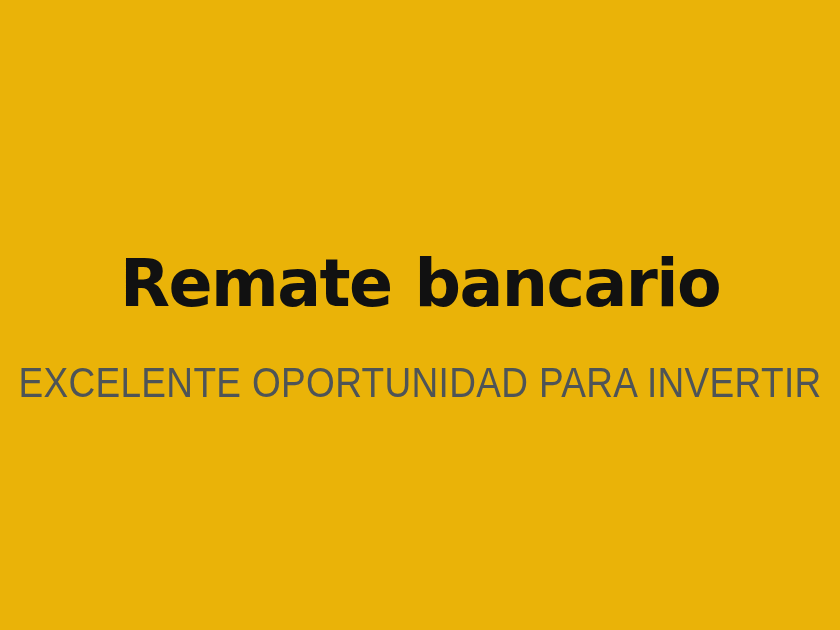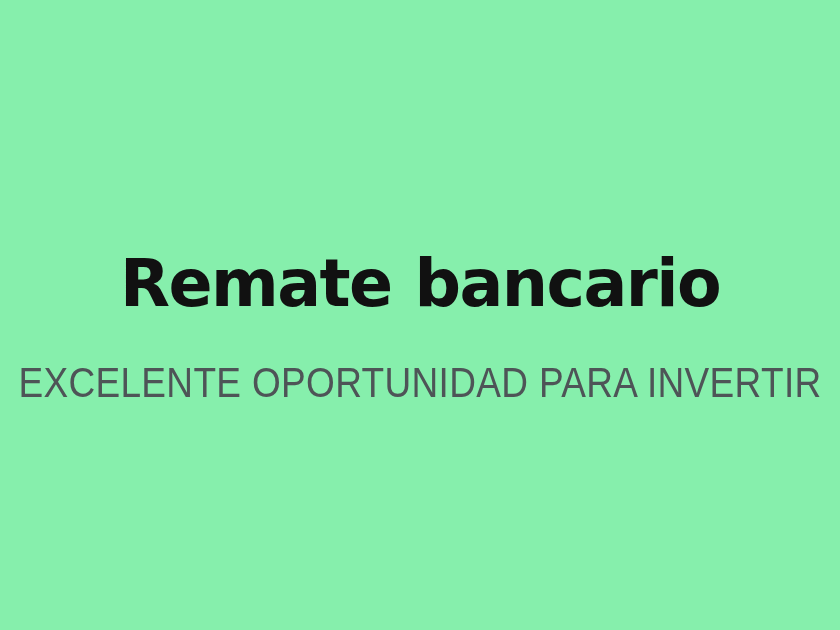--- a/index.html
+++ b/index.html
@@ -63,21 +63,21 @@
     line-height: 48px;
     letter-spacing: 0.4px;
     transform: scaleX(0.86);   
     transform-origin: 50% 50%;
     pointer-events: auto;
   }
 </style>
 </head>
 <body>
 
-<div id="banner" style="background: #86efac;">
+<div id="banner" style="background: #eab308;">
 
   <h1 id="headline" style="color: rgb(17, 17, 17);">Remate bancario</h1>
 
   <div id="subhead-wrap">
     <p id="subhead" style="color: rgb(78, 84, 87);">EXCELENTE OPORTUNIDAD PARA INVERTIR</p>
   </div>
 
 </div>
 
 </body></html>

